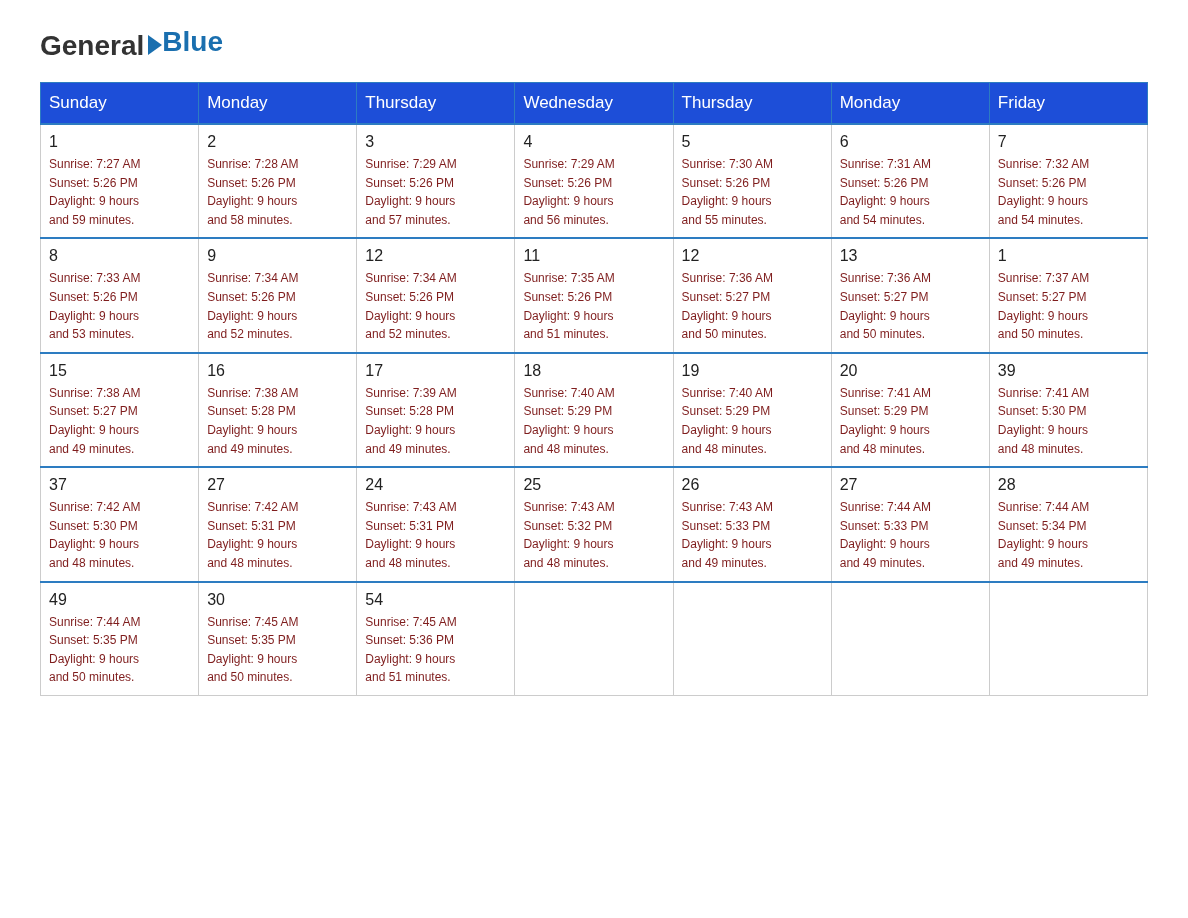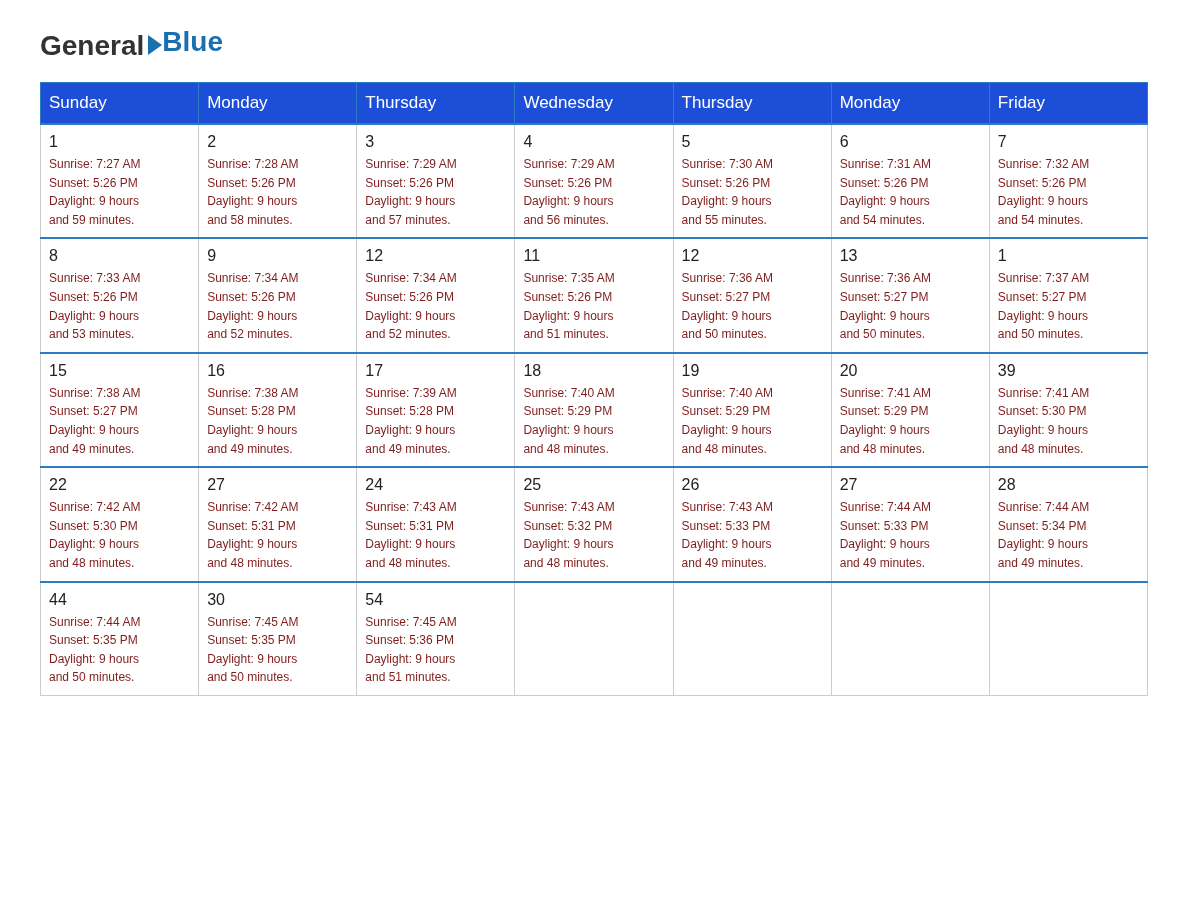--- a/index.html
+++ b/index.html
@@ -215,21 +215,21 @@
           <span class="day-number">20</span>
           <div class="day-info">Sunrise: 7:41 AM<br>Sunset: 5:29 PM<br>Daylight: 9 hours<br>and 48 minutes.</div>
         </td>
         <td>
           <span class="day-number">39</span>
           <div class="day-info">Sunrise: 7:41 AM<br>Sunset: 5:30 PM<br>Daylight: 9 hours<br>and 48 minutes.</div>
         </td>
       </tr>
       <tr>
         <td>
-          <span class="day-number">22</span>
+          <span class="day-number">37</span>
           <div class="day-info">Sunrise: 7:42 AM<br>Sunset: 5:30 PM<br>Daylight: 9 hours<br>and 48 minutes.</div>
         </td>
         <td>
           <span class="day-number">27</span>
           <div class="day-info">Sunrise: 7:42 AM<br>Sunset: 5:31 PM<br>Daylight: 9 hours<br>and 48 minutes.</div>
         </td>
         <td>
           <span class="day-number">24</span>
           <div class="day-info">Sunrise: 7:43 AM<br>Sunset: 5:31 PM<br>Daylight: 9 hours<br>and 48 minutes.</div>
         </td>
@@ -245,21 +245,21 @@
           <span class="day-number">27</span>
           <div class="day-info">Sunrise: 7:44 AM<br>Sunset: 5:33 PM<br>Daylight: 9 hours<br>and 49 minutes.</div>
         </td>
         <td>
           <span class="day-number">28</span>
           <div class="day-info">Sunrise: 7:44 AM<br>Sunset: 5:34 PM<br>Daylight: 9 hours<br>and 49 minutes.</div>
         </td>
       </tr>
       <tr>
         <td>
-          <span class="day-number">44</span>
+          <span class="day-number">49</span>
           <div class="day-info">Sunrise: 7:44 AM<br>Sunset: 5:35 PM<br>Daylight: 9 hours<br>and 50 minutes.</div>
         </td>
         <td>
           <span class="day-number">30</span>
           <div class="day-info">Sunrise: 7:45 AM<br>Sunset: 5:35 PM<br>Daylight: 9 hours<br>and 50 minutes.</div>
         </td>
         <td>
           <span class="day-number">54</span>
           <div class="day-info">Sunrise: 7:45 AM<br>Sunset: 5:36 PM<br>Daylight: 9 hours<br>and 51 minutes.</div>
         </td>

